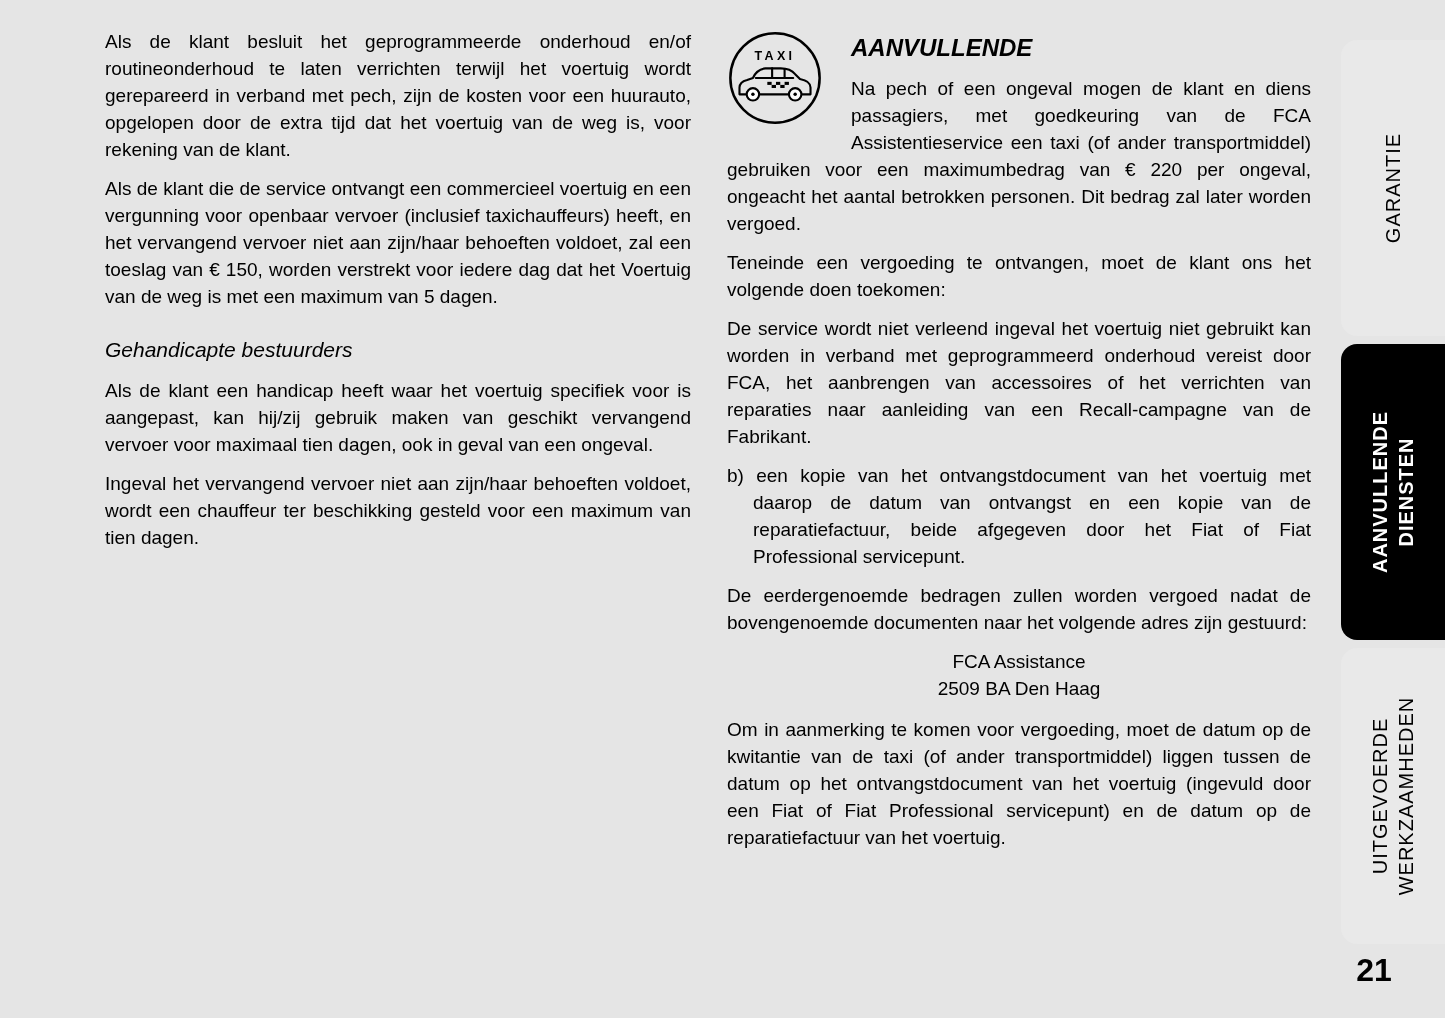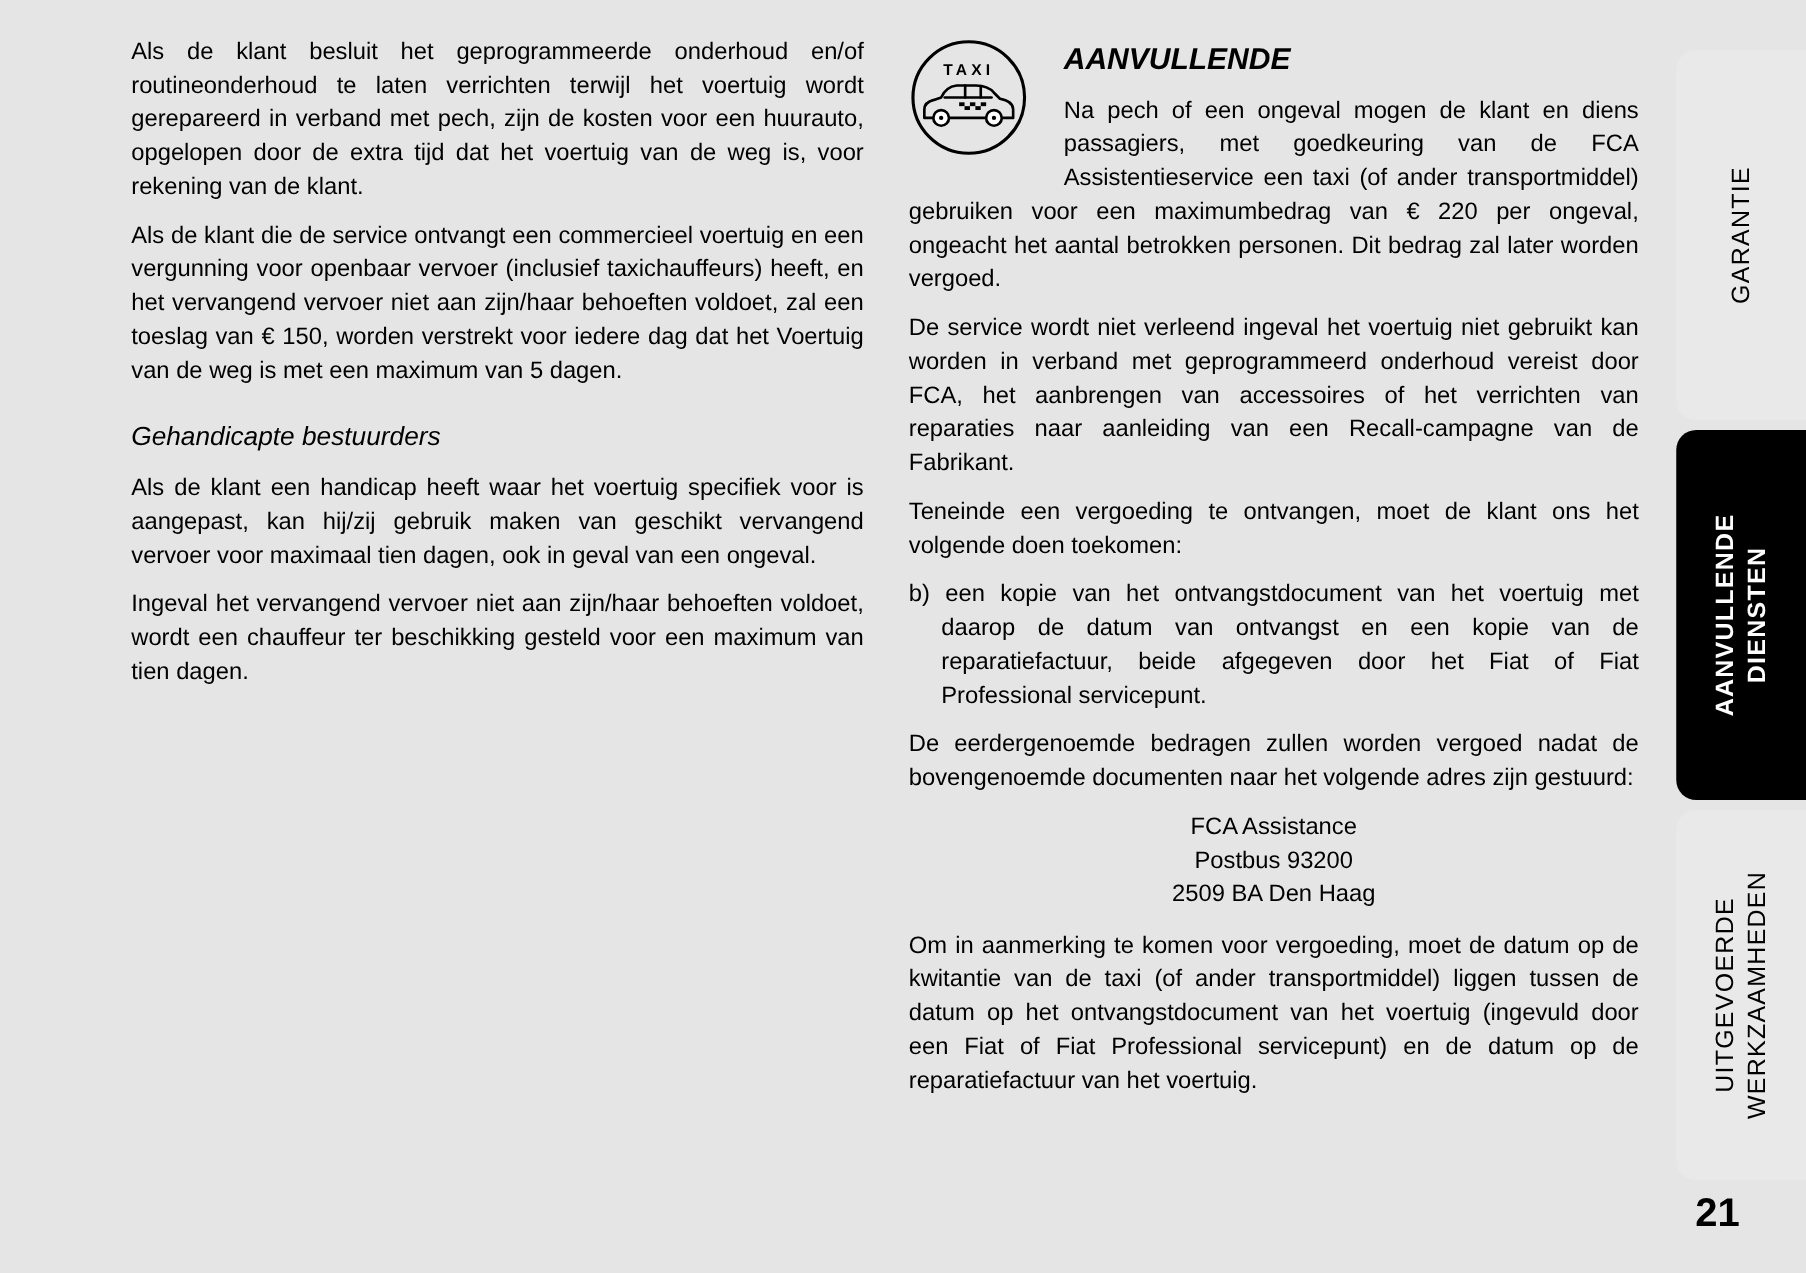--- a/index.html
+++ b/index.html
@@ -139,27 +139,26 @@
           <rect x="42" y="54" width="4.5" height="3.2"></rect>
           <rect x="51" y="54" width="4.5" height="3.2"></rect>
           <rect x="60" y="54" width="4.5" height="3.2"></rect>
           <rect x="46.5" y="57.2" width="4.5" height="3.2"></rect>
           <rect x="55.5" y="57.2" width="4.5" height="3.2"></rect>
         </g>
       </svg>
     </div>
     <h2 class="main-heading">AANVULLENDE</h2>
     <p>Na pech of een ongeval mogen de klant en diens passagiers, met goedkeuring van de FCA Assistentieservice een taxi (of ander transportmiddel) gebruiken voor een maximumbedrag van € 220 per ongeval, ongeacht het aantal betrokken personen. Dit bedrag zal later worden vergoed.</p>
+    <p>Teneinde een vergoeding te ontvangen, moet de klant ons het volgende doen toekomen:</p>
     <p>De service wordt niet verleend ingeval het voertuig niet gebruikt kan worden in verband met geprogrammeerd onderhoud vereist door FCA, het aanbrengen van accessoires of het verrichten van reparaties naar aanleiding van een Recall-campagne van de Fabrikant.</p>
-    <p>Teneinde een vergoeding te ontvangen, moet de klant ons het volgende doen toekomen:</p>
     <p class="list-item">b) een kopie van het ontvangstdocument van het voertuig met daarop de datum van ontvangst en een kopie van de reparatiefactuur, beide afgegeven door het Fiat of Fiat Professional servicepunt.</p>
     <p>De eerdergenoemde bedragen zullen worden vergoed nadat de bovengenoemde documenten naar het volgende adres zijn gestuurd:</p>
     <div class="address">
       <div>FCA Assistance</div>
-      <div>Postbus 93200</div>
       <div>2509 BA Den Haag</div>
     </div>
     <p>Om in aanmerking te komen voor vergoeding, moet de datum op de kwitantie van de taxi (of ander transportmiddel) liggen tussen de datum op het ontvangstdocument van het voertuig (ingevuld door een Fiat of Fiat Professional servicepunt) en de datum op de reparatiefactuur van het voertuig.</p>
   </div>
 
   <div class="tab tab-1">
     <span class="vert">
       <span class="vline">GARANTIE</span>
     </span>
   </div>

